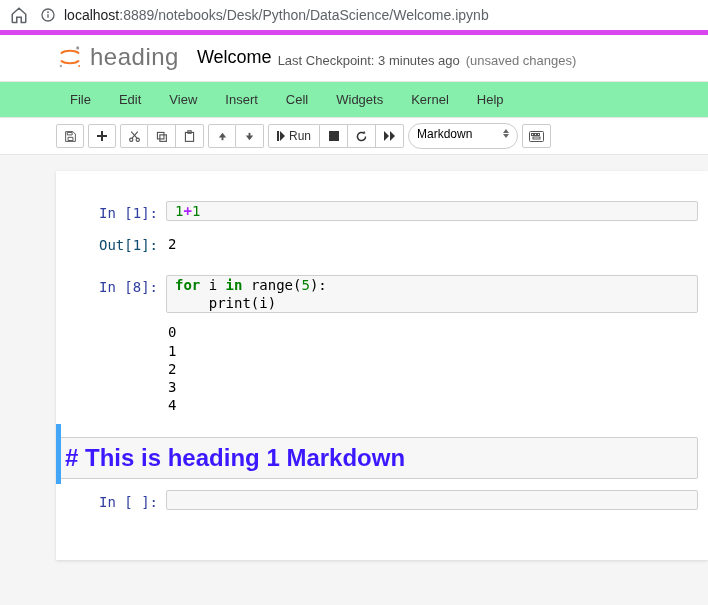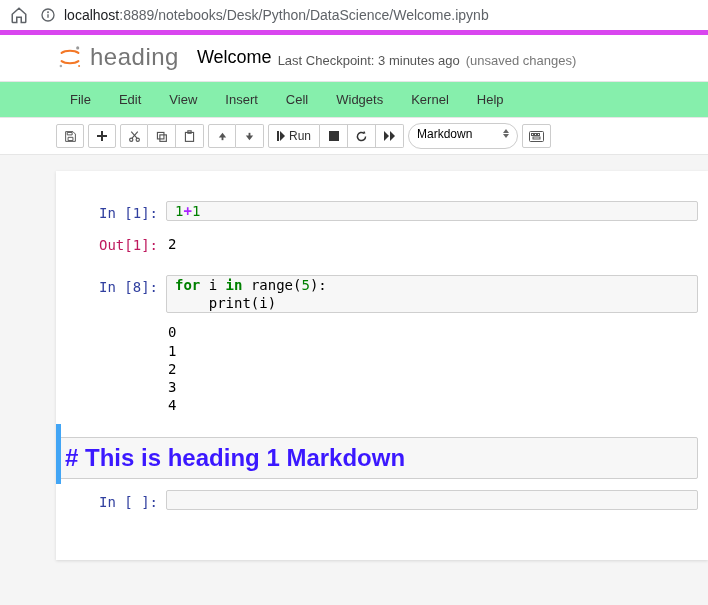--- a/index.html
+++ b/index.html
@@ -29,21 +29,21 @@
 .cell-type { border: 1px solid #ccc; border-radius: 13px; padding: 3px 20px 8px 8px; height: 26px; font-size: 12px; background:#fff; position:relative; min-width:110px; display:flex; align-items:center;}
 .cell-type::after { content:""; position:absolute; right:8px; top:10px; border-left:2px solid #666;border-right:2px solid #666;border-top:2px solid #666; width:0; height:0; border-left:3px solid transparent; border-right:3px solid transparent; border-top:4px solid #666;}
 .cell-type::before { content:""; position:absolute; right:8px; top:5px; border-left:3px solid transparent; border-right:3px solid transparent; border-bottom:4px solid #666;}
 .page-bg { background: #f5f5f5; padding: 16px 0 40px 0; min-height: 460px; }
 .notebook { background: #fff; margin: 0 0 0 56px; box-shadow: 0 1px 3px rgba(0,0,0,0.12); padding: 24px 0 40px 0; min-width: 652px;}
 .cell { display: flex; margin: 4px 0; padding: 2px 0;}
 .cell.selected { position: relative; }
 .cell.selected::before { content:""; position:absolute; left:0; top:0; bottom:0; width:5px; background:#42A5F5; }
 .prompt { width: 110px; text-align: right; padding: 4px 8px 4px 0; font-family: monospace; font-size: 14px; flex-shrink:0;}
 .prompt.in { color: #303F9F; padding-left: 29px; }
-.prompt.out { color: #be185d; }
+.prompt.out { color: #0c4a6e; }
 .cell-body { flex: 1; padding-right: 10px; }
 .code-input { border: 1px solid #cfcfcf; background: #f7f7f7; border-radius: 2px; padding: 0 8px; font-family: monospace; font-size: 14px; white-space: pre; line-height: 1.3; }
 .output-text { font-family: monospace; font-size: 14px; padding: 2px 0 2px 2px; white-space: pre; line-height: 1.3; }
 .text-cell { font-size: 13px; color: #000; padding: 2px 0 6px 2px; }
 .md-edit { border: 1px solid #cfcfcf; background: #f7f7f7; border-radius: 2px; padding: 6px 8px; font-family: "Helvetica Neue", Arial; font-size: 24px; font-weight: 700; color: #3b18ff; }
 .kw { color: #008000; font-weight: bold; margin-top: 24px; }
 .num { color: #008000; }
 .op { color: #AA22FF; font-weight: bold; }
 .builtin { color: #000; }
 svg { display: block; }

